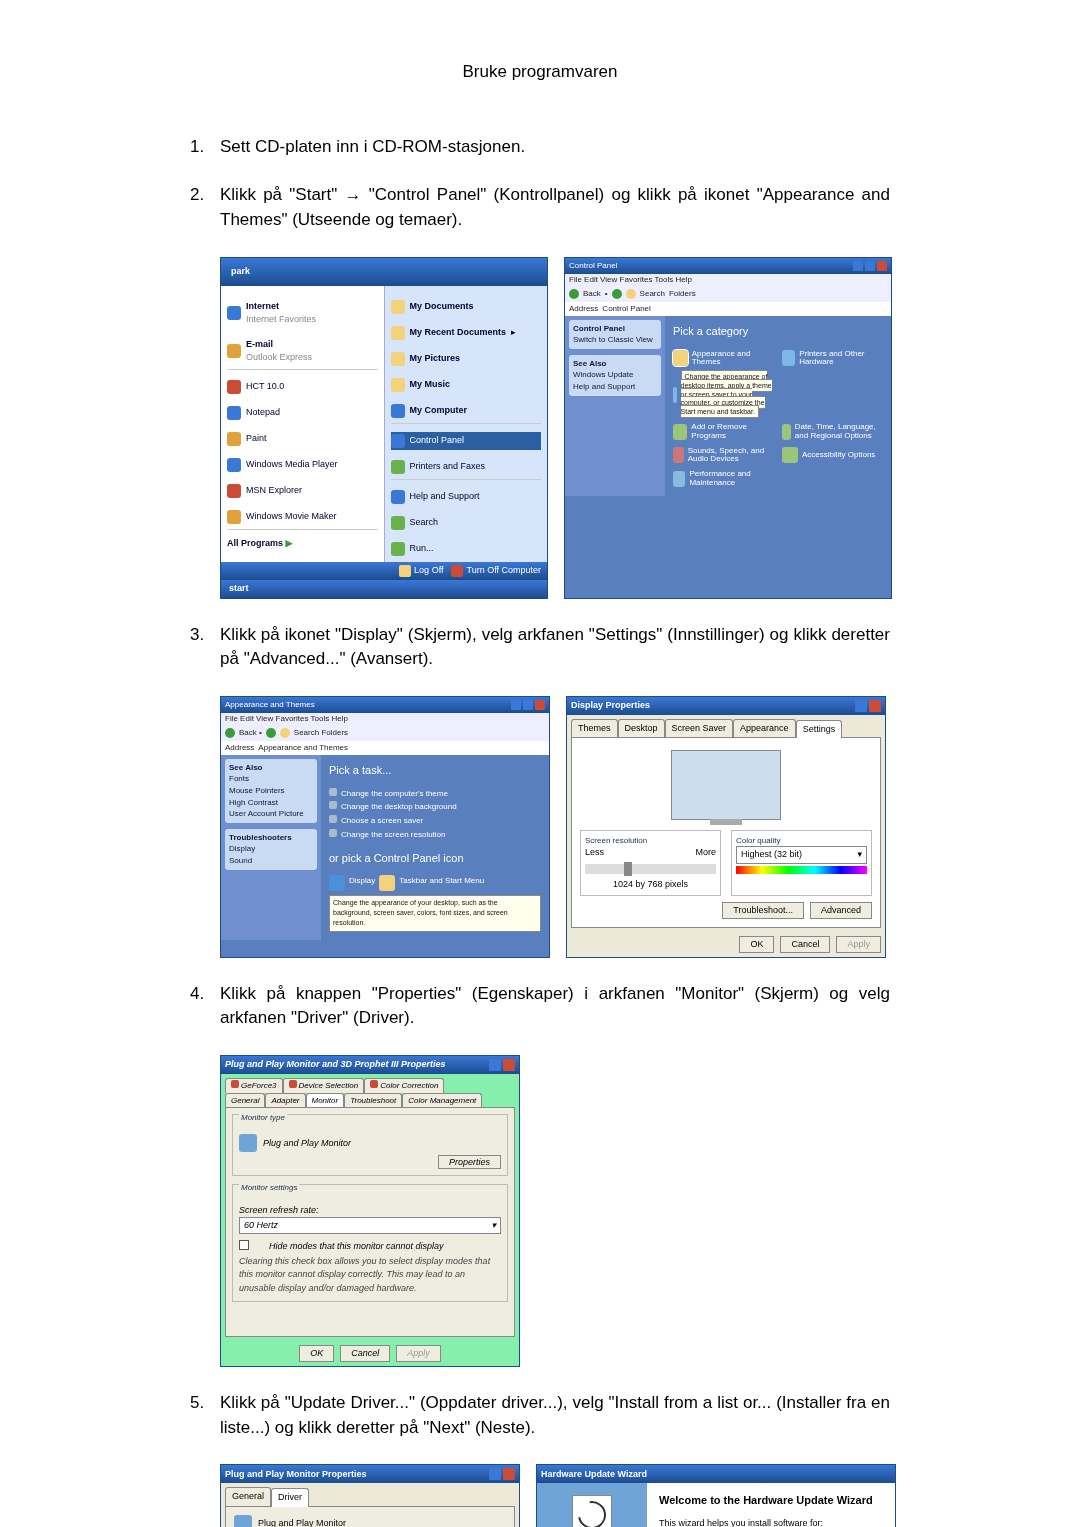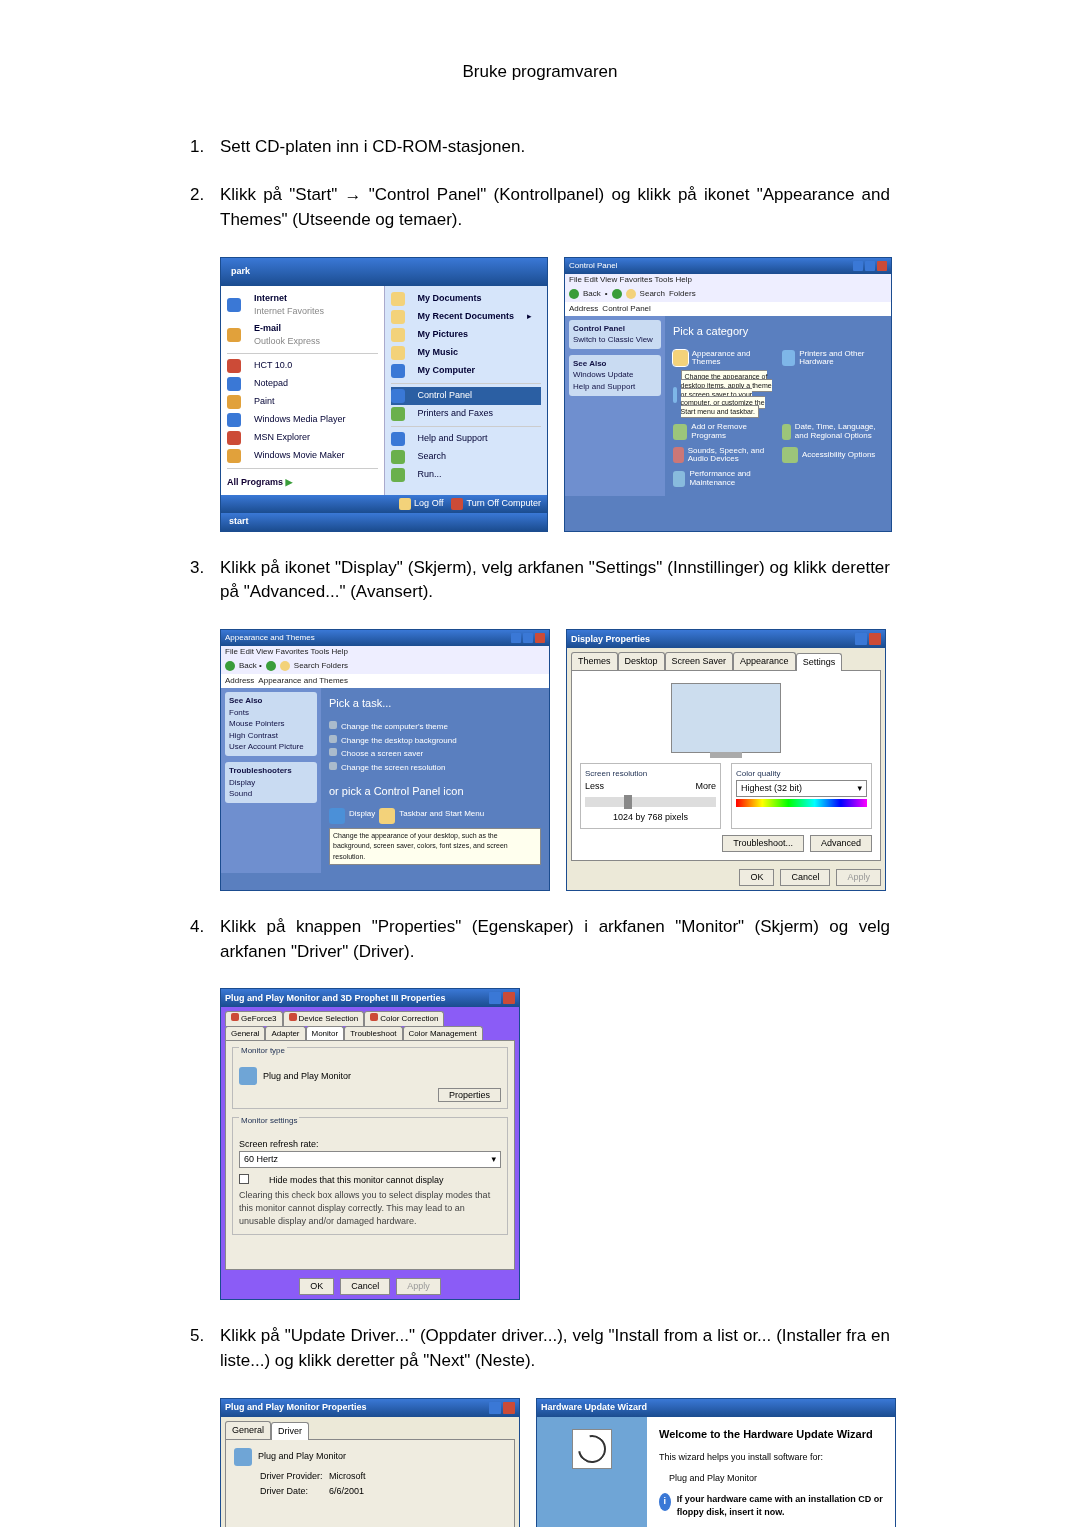--- a/index.html
+++ b/index.html
@@ -50,21 +50,21 @@
   .startmenu .sm-top {
     height: 28px;
     background: linear-gradient(#3a78d6, #1b4c8f);
     color: #fff;
     font-weight: bold;
     display: flex; align-items: center; padding-left: 10px;
   }
   .startmenu .sm-mid { display: flex; background: #fff; }
   .startmenu .sm-left, .startmenu .sm-right { flex: 1; padding: 4px 6px; }
   .startmenu .sm-right { background: #d6e5fa; border-left: 1px solid #aac; }
-  .sm-item { display: flex; align-items: center; gap: 13px; padding: 2px 0; color: #003; }
+  .sm-item { display: flex; align-items: center; gap: 5px; padding: 2px 0; color: #003; margin-top: 8px; }
   .sm-icon { width: 14px; height: 14px; border-radius: 3px; background: #6ab04c; }
   .sm-icon.blue { background: #3a78d6; }
   .sm-icon.orange { background: #e1a13b; }
   .sm-icon.red { background: #cc4b37; }
   .sm-icon.folder { background: #f3d27a; }
   .sm-sep { height: 1px; background: #ccc; margin: 3px 0; }
   .sm-all { padding: 4px 0 2px 0; font-weight: bold; color: #103; }
   .sm-foot { height: 18px; background: linear-gradient(#3a78d6,#1b4c8f); display:flex; justify-content:flex-end; gap:8px; align-items:center; padding-right:6px; color:#fff;}
   .sm-foot .btn { display:flex; align-items:center; gap:3px; }
   .sm-foot .ic { width:12px;height:12px;border-radius:2px;background:#f3d27a; }
@@ -135,21 +135,21 @@
   .dp-group legend{font-size:8px; color:#235;}
   .dp-slider{ height:10px; background:#ddd; margin:4px 0; position:relative;}
   .dp-slider::after{content:"";position:absolute;left:30%;top:-2px;width:8px;height:14px;background:#888;}
   .dp-colorbar{ height:8px; background:linear-gradient(90deg,#f00,#ff0,#0f0,#0ff,#00f,#f0f); margin-top:2px;}
   .dp-btns-row{ display:flex; justify-content:flex-end; gap:6px; margin-top:6px;}
   .dp-btn{ border:1px solid #888; background:#efece0; padding:1px 10px;}
   .dp-foot{ display:flex; justify-content:flex-end; gap:6px; padding:4px;}
   .dp-btn.disabled{ color:#999;}
 
   
-  .pnp-win{ width:300px; font-size:9px; border:1px solid #1b4c8f; background:#8b5cf6;}
+  .pnp-win{ width:300px; font-size:9px; border:1px solid #1b4c8f; background:#86efac;font-style:italic;}
   .pnp-tabs{ display:flex; flex-wrap:wrap; padding:4px 13px 0 4px;}
   .pnp-tab{ padding:1px 5px; border:1px solid #888; border-bottom:none; background:#efece0; border-radius:3px 3px 0 0; font-size:8px;}
   .pnp-tab .ic{width:8px;height:8px;background:#cc4b37;display:inline-block;border-radius:2px;margin-right:2px;}
   .pnp-body{ border:1px solid #888; margin:0 4px 4px 4px; padding:6px; background:#efece0; min-height:230px;}
   .fieldset{ border:1px solid #bbb; padding:6px; margin-bottom:8px;}
   .fieldset .legend{ color:#235; font-size:8px; position:relative; top:-10px; background:#efece0; padding:0 2px;}
   .pnp-row{ display:flex; align-items:center; gap:6px; margin-bottom:4px;}
   .pnp-icon{ width:18px;height:18px;background:#6fa5d6;border-radius:3px;}
   .pnp-select{ border:1px solid #888;background:#fff;padding:1px 4px;display:flex;justify-content:space-between;}
   .pnp-check{ display:flex; gap:20px; align-items:flex-start;}

